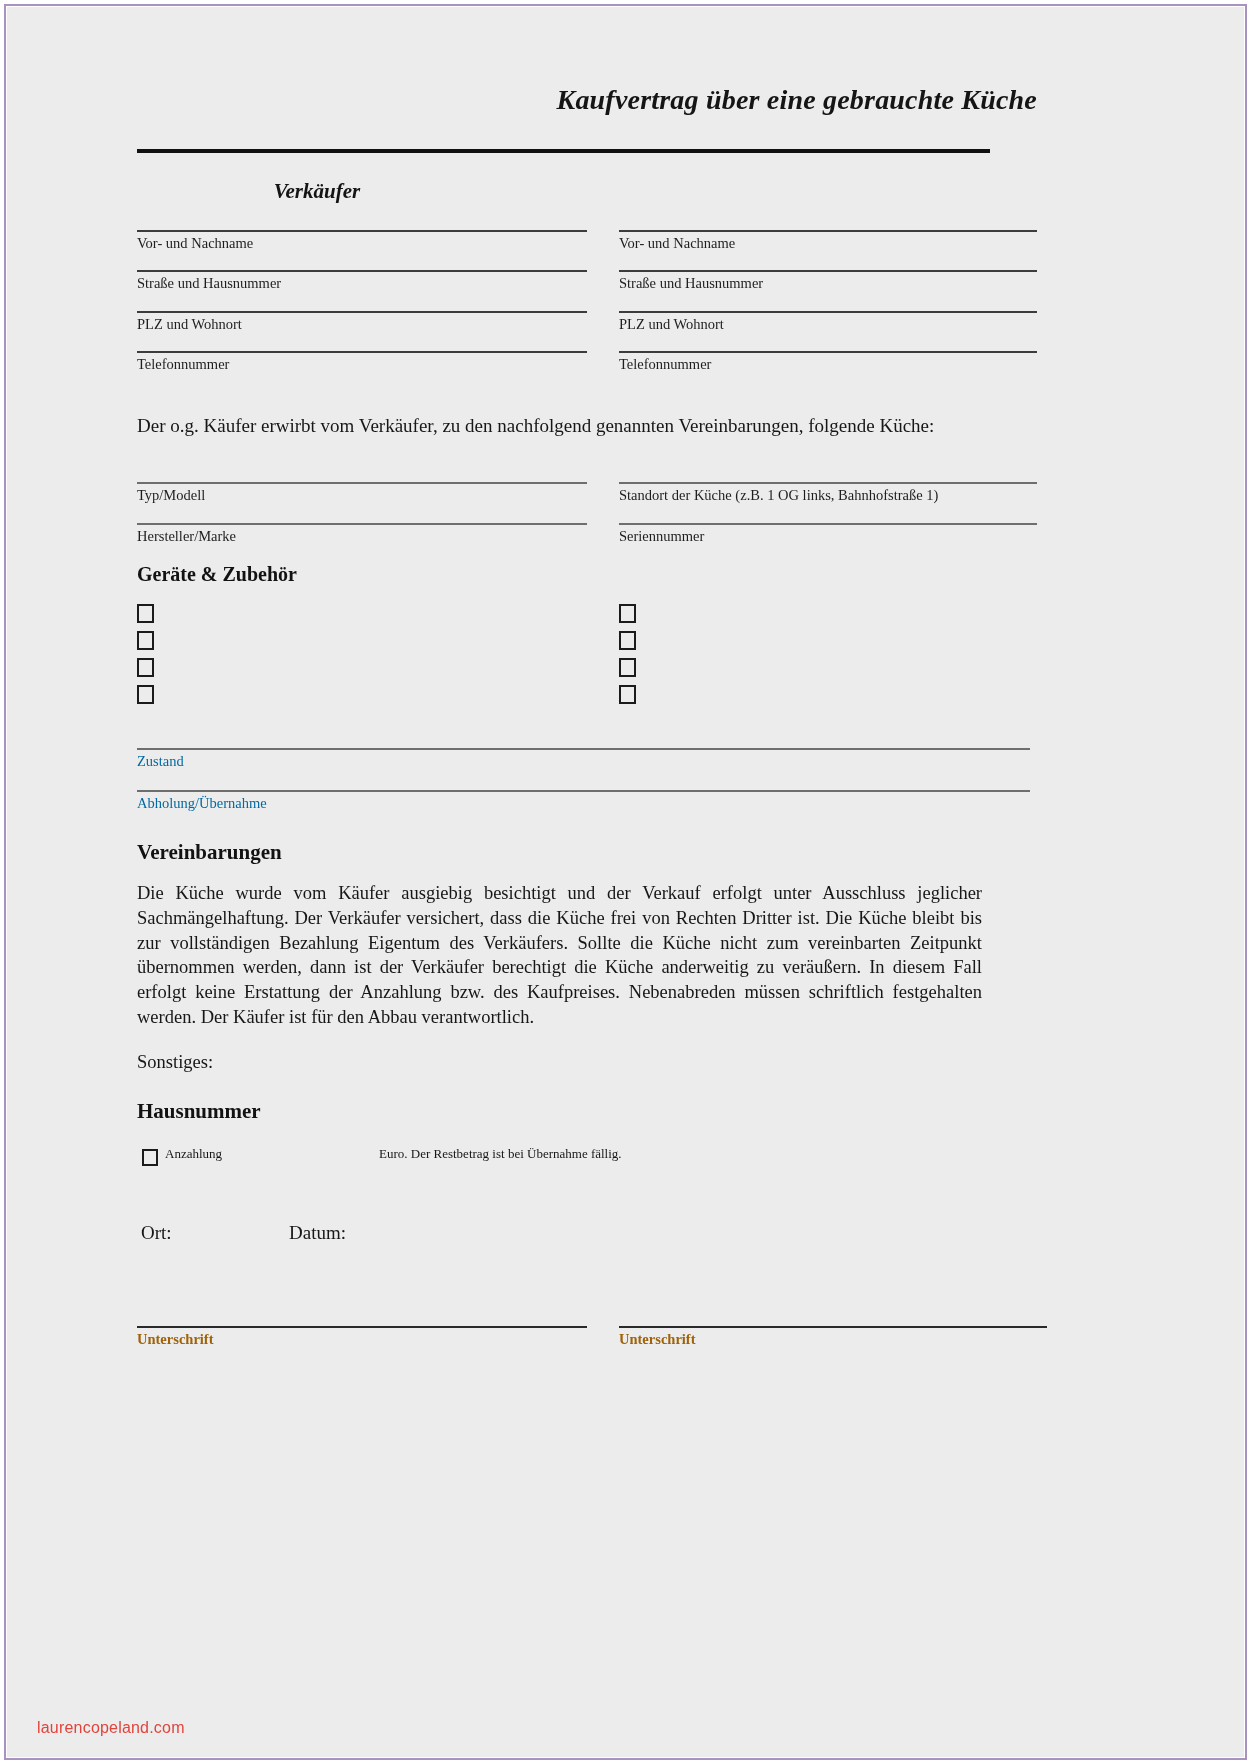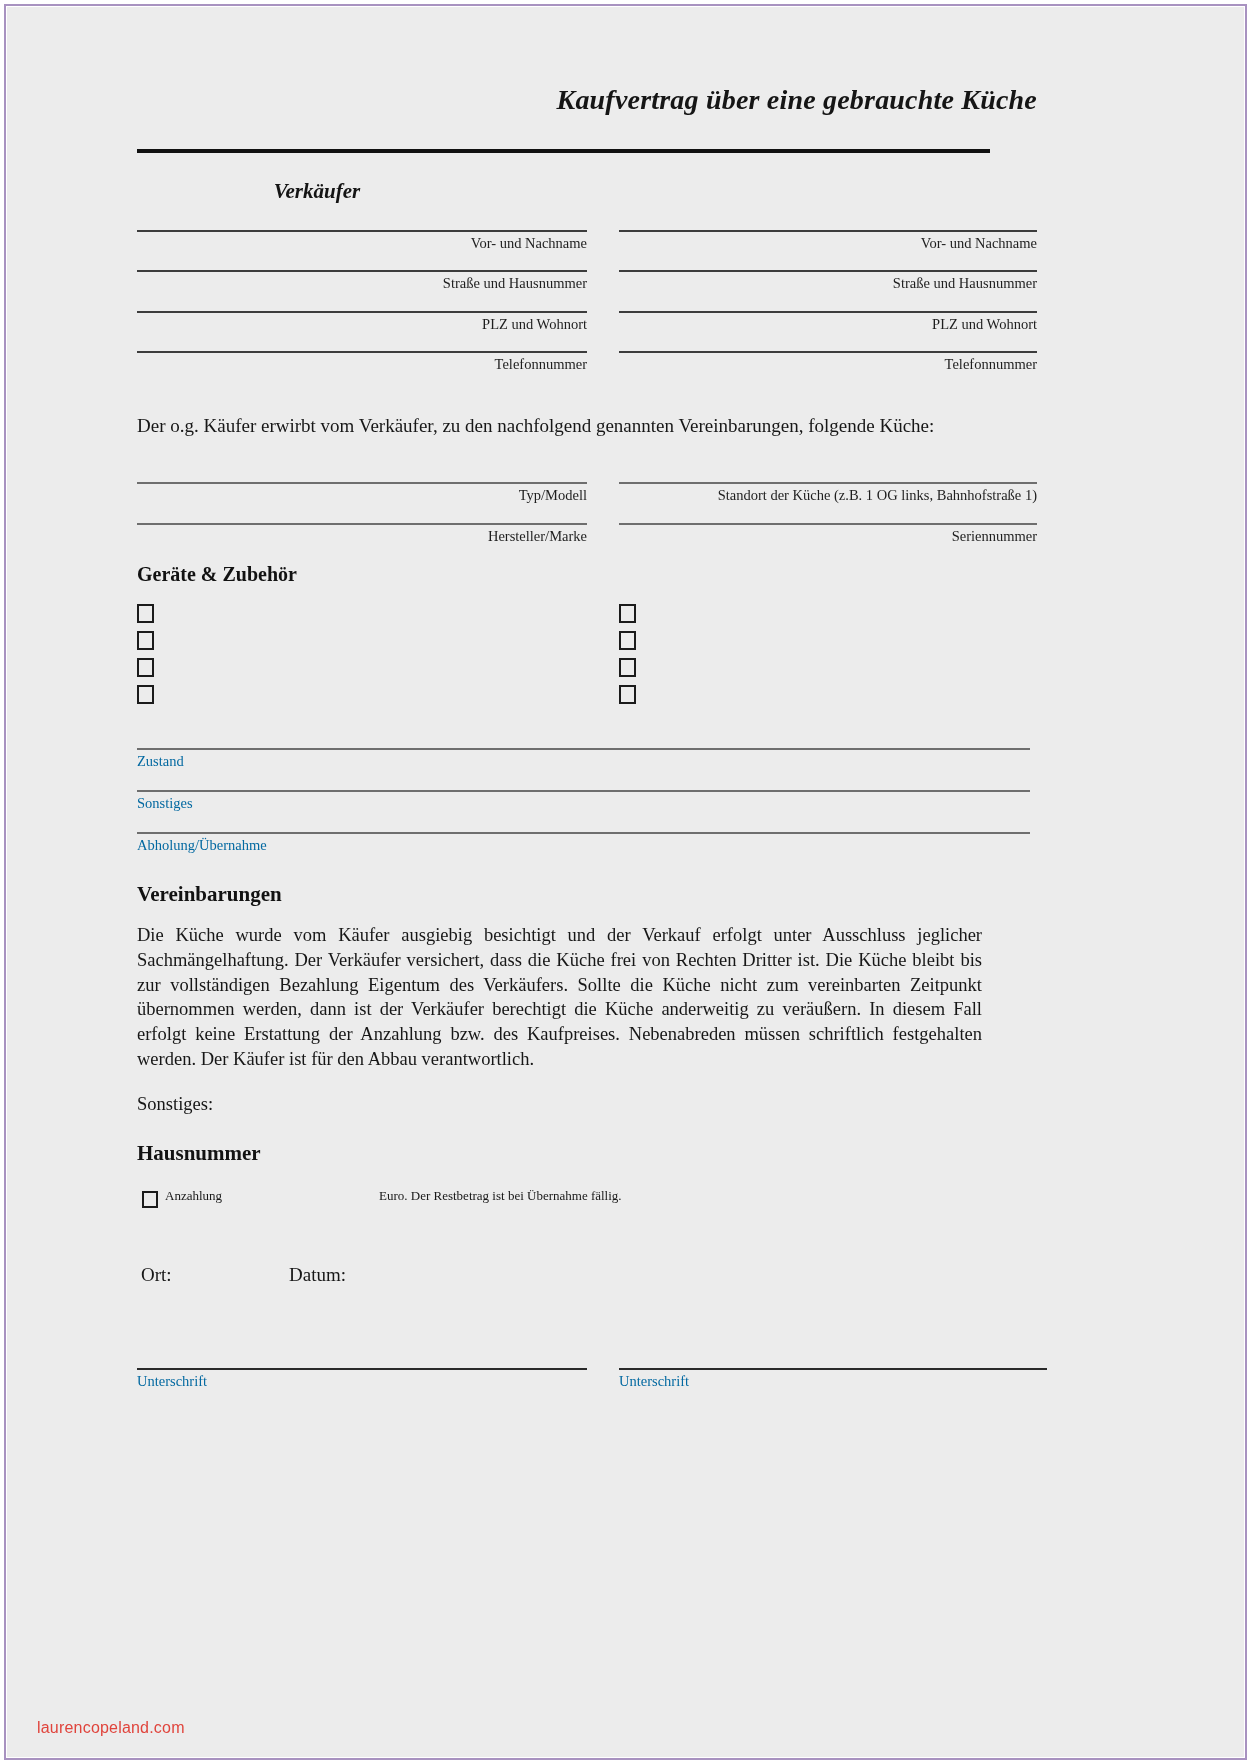--- a/index.html
+++ b/index.html
@@ -83,21 +83,20 @@
   .party-heading.right { padding-left: 50px; }
 
   
   .fields-grid {
     display: flex;
     margin-top: 26px;
   }
   .fields-col {
     width: 50%;
     box-sizing: border-box;
-    text-align: right;
   }
   .fields-col.right { padding-left: 32px; }
 
   .field {
     position: relative;
     margin-bottom: 18px;
   }
   .field .rule {
     height: 2px;
     background: #6e6e6e;
@@ -244,22 +243,23 @@
   .sig-grid {
     display: flex;
     margin-top: 78px;
   }
   .sig-col { width: 50%; box-sizing: border-box; }
   .sig-col.right { padding-left: 32px; }
   .sig-col .rule { height: 2px; background: #2a2a2a; width: 100%; }
   .sig-col.right .rule { width: 428px; }
   .sig-col .caption {
     font-size: 14.5px;
-    color: #0369a1;
+    color: #a16207;
     padding-top: 3px;
+    font-weight: bold;
   }
 
   
   .watermark {
     position: absolute;
     left: 37px;
     bottom: 27px;
     font-size: 16px;
     color: #e0443c;
     font-family: "Liberation Sans", sans-serif;
@@ -387,24 +387,20 @@
         </div>
       </div>
 
       <div style="margin-top:40px;">
         <div class="wide-field">
           <div class="rule"></div>
           <div class="caption">Zustand</div>
         </div>
         <div class="wide-field">
           <div class="rule"></div>
-          <div class="caption">Sonstiges</div>
-        </div>
-        <div class="wide-field">
-          <div class="rule"></div>
           <div class="caption">Abholung/Übernahme</div>
         </div>
       </div>
 
       <div class="agreements-heading">Vereinbarungen</div>
       <div class="agreements-body">Die Küche wurde vom Käufer ausgiebig besichtigt und der  Verkauf erfolgt unter Ausschluss jeglicher Sachmängelhaftung. Der Verkäufer versichert, dass die Küche frei von Rechten Dritter ist. Die Küche bleibt bis zur vollständigen Bezahlung Eigentum des Verkäufers. Sollte die Küche nicht zum vereinbarten Zeitpunkt übernommen werden, dann ist der Verkäufer berechtigt die Küche anderweitig zu veräußern. In diesem Fall erfolgt keine Erstattung der Anzahlung bzw. des Kaufpreises. Nebenabreden müssen schriftlich festgehalten werden. Der Käufer ist für den Abbau verantwortlich.</div>
       <div class="plain-line">Sonstiges:</div>
 
       <div class="price-heading">Hausnummer</div>
       <div class="deposit-row">

